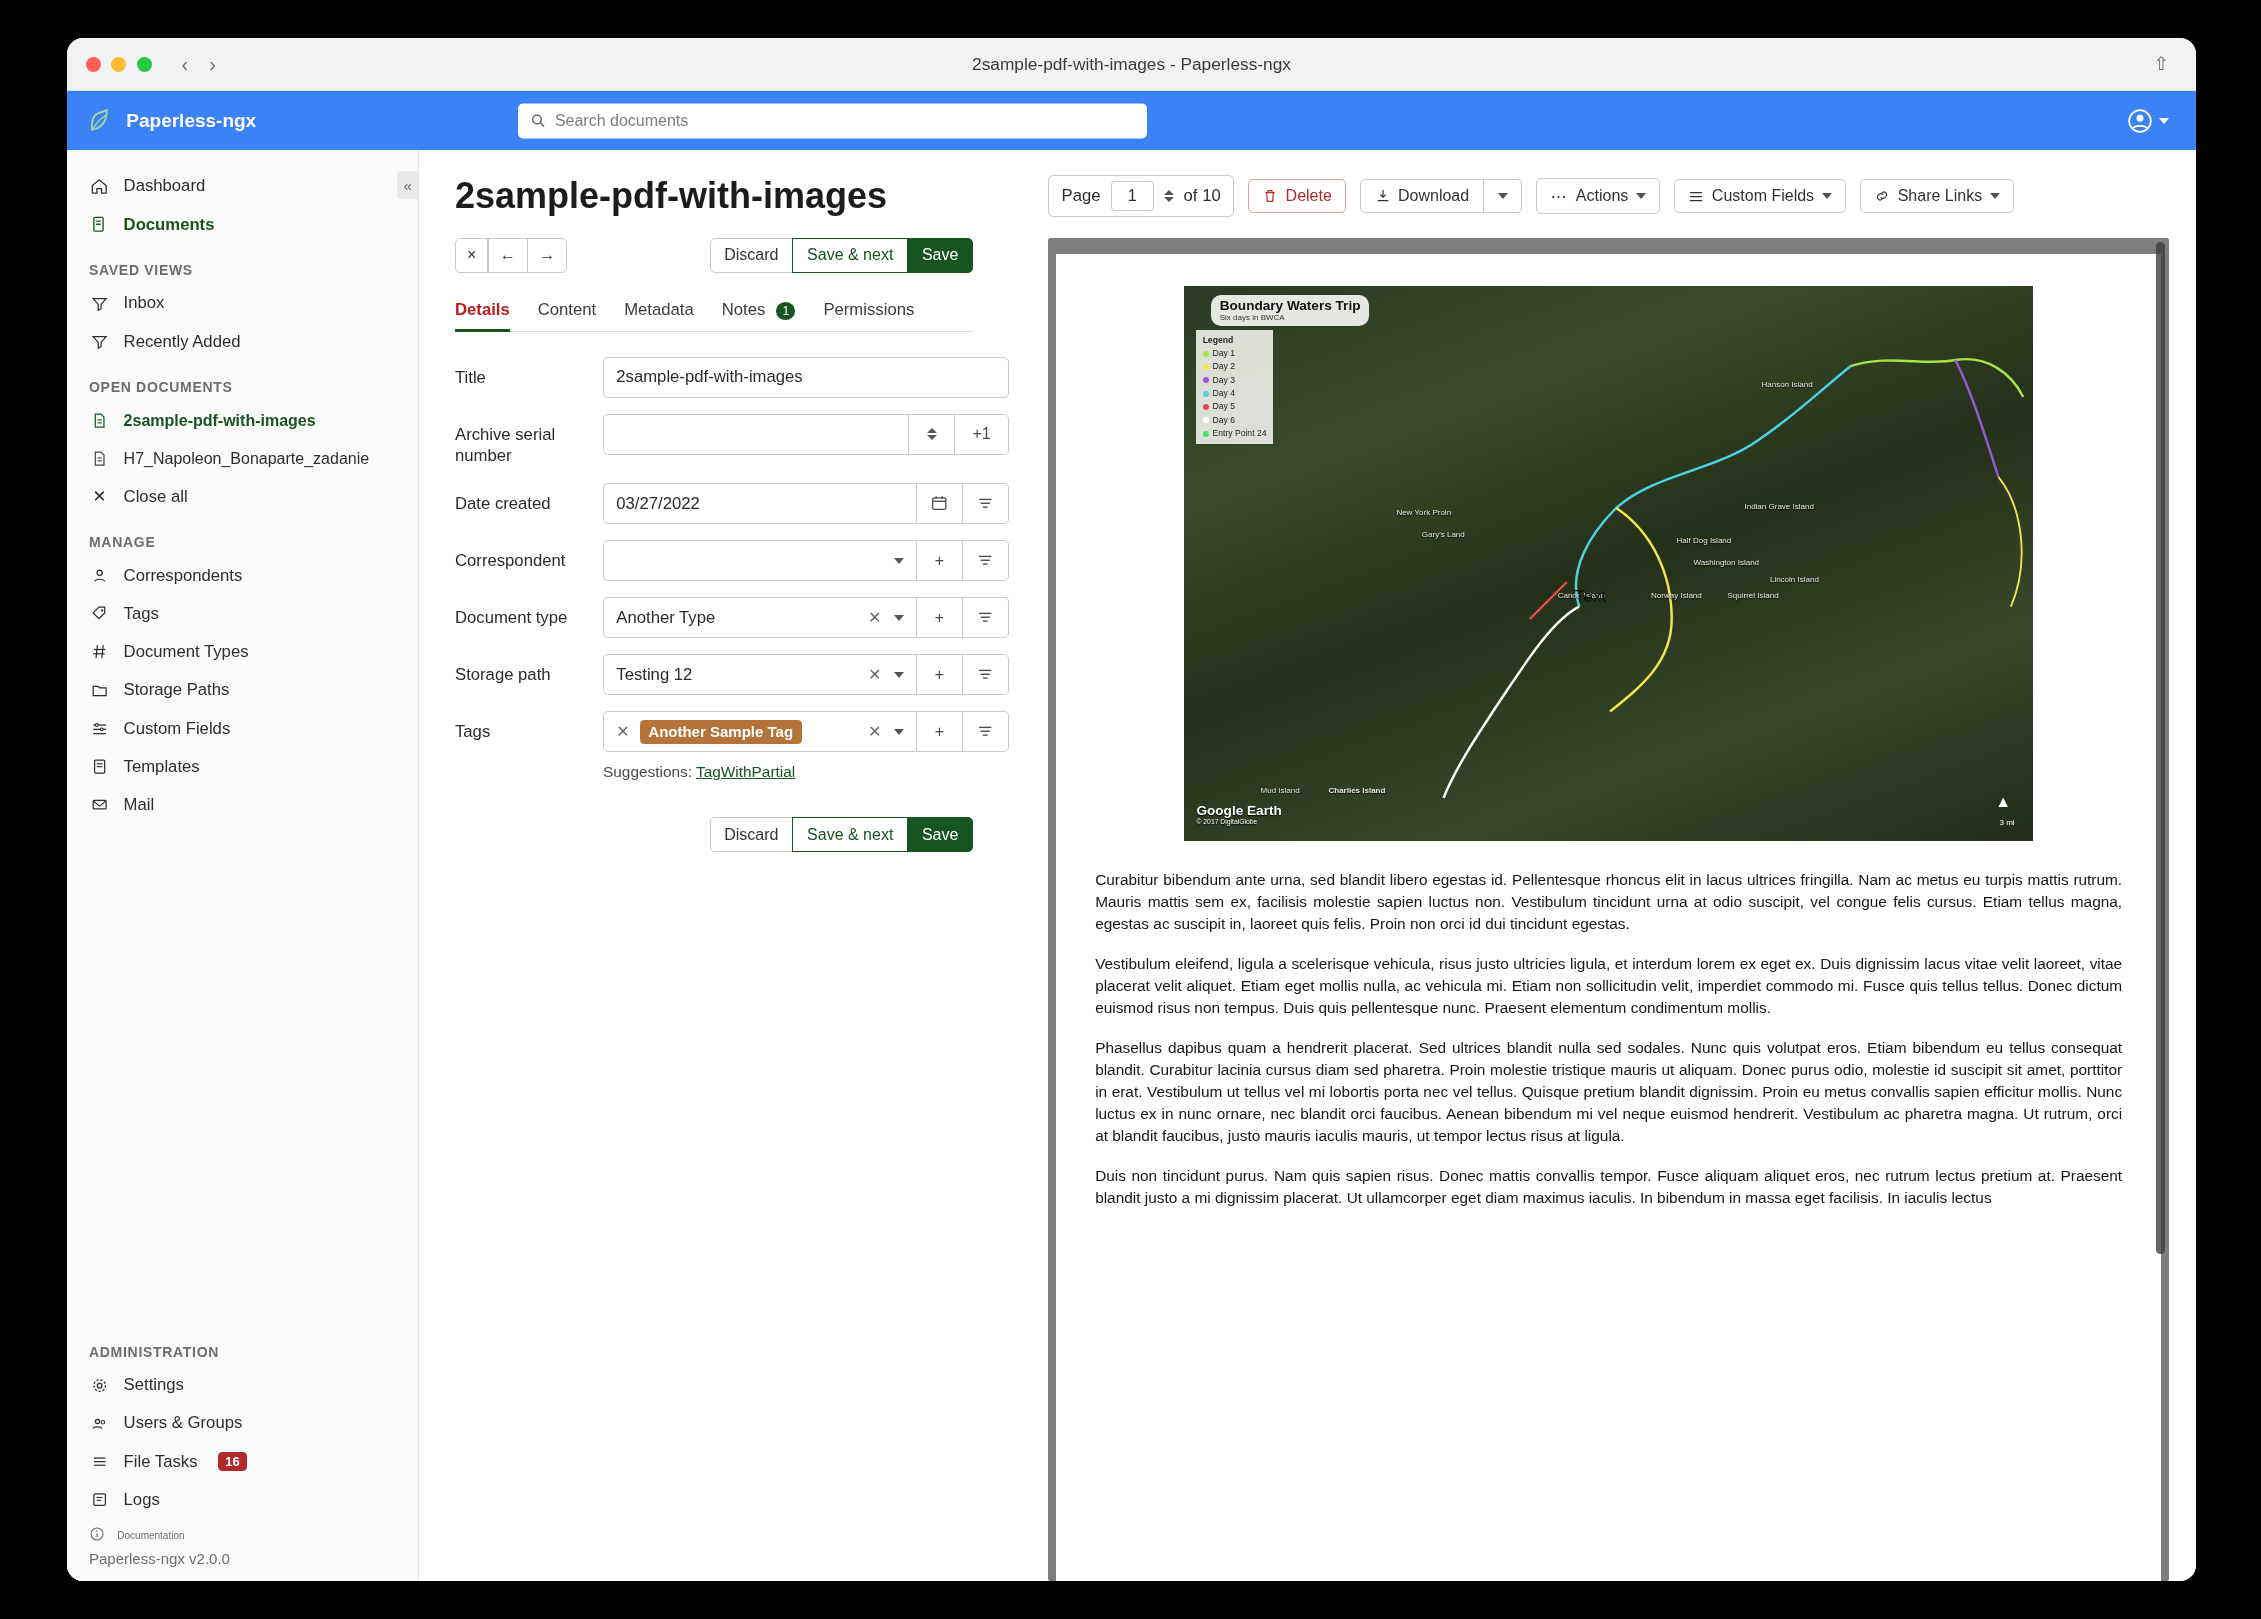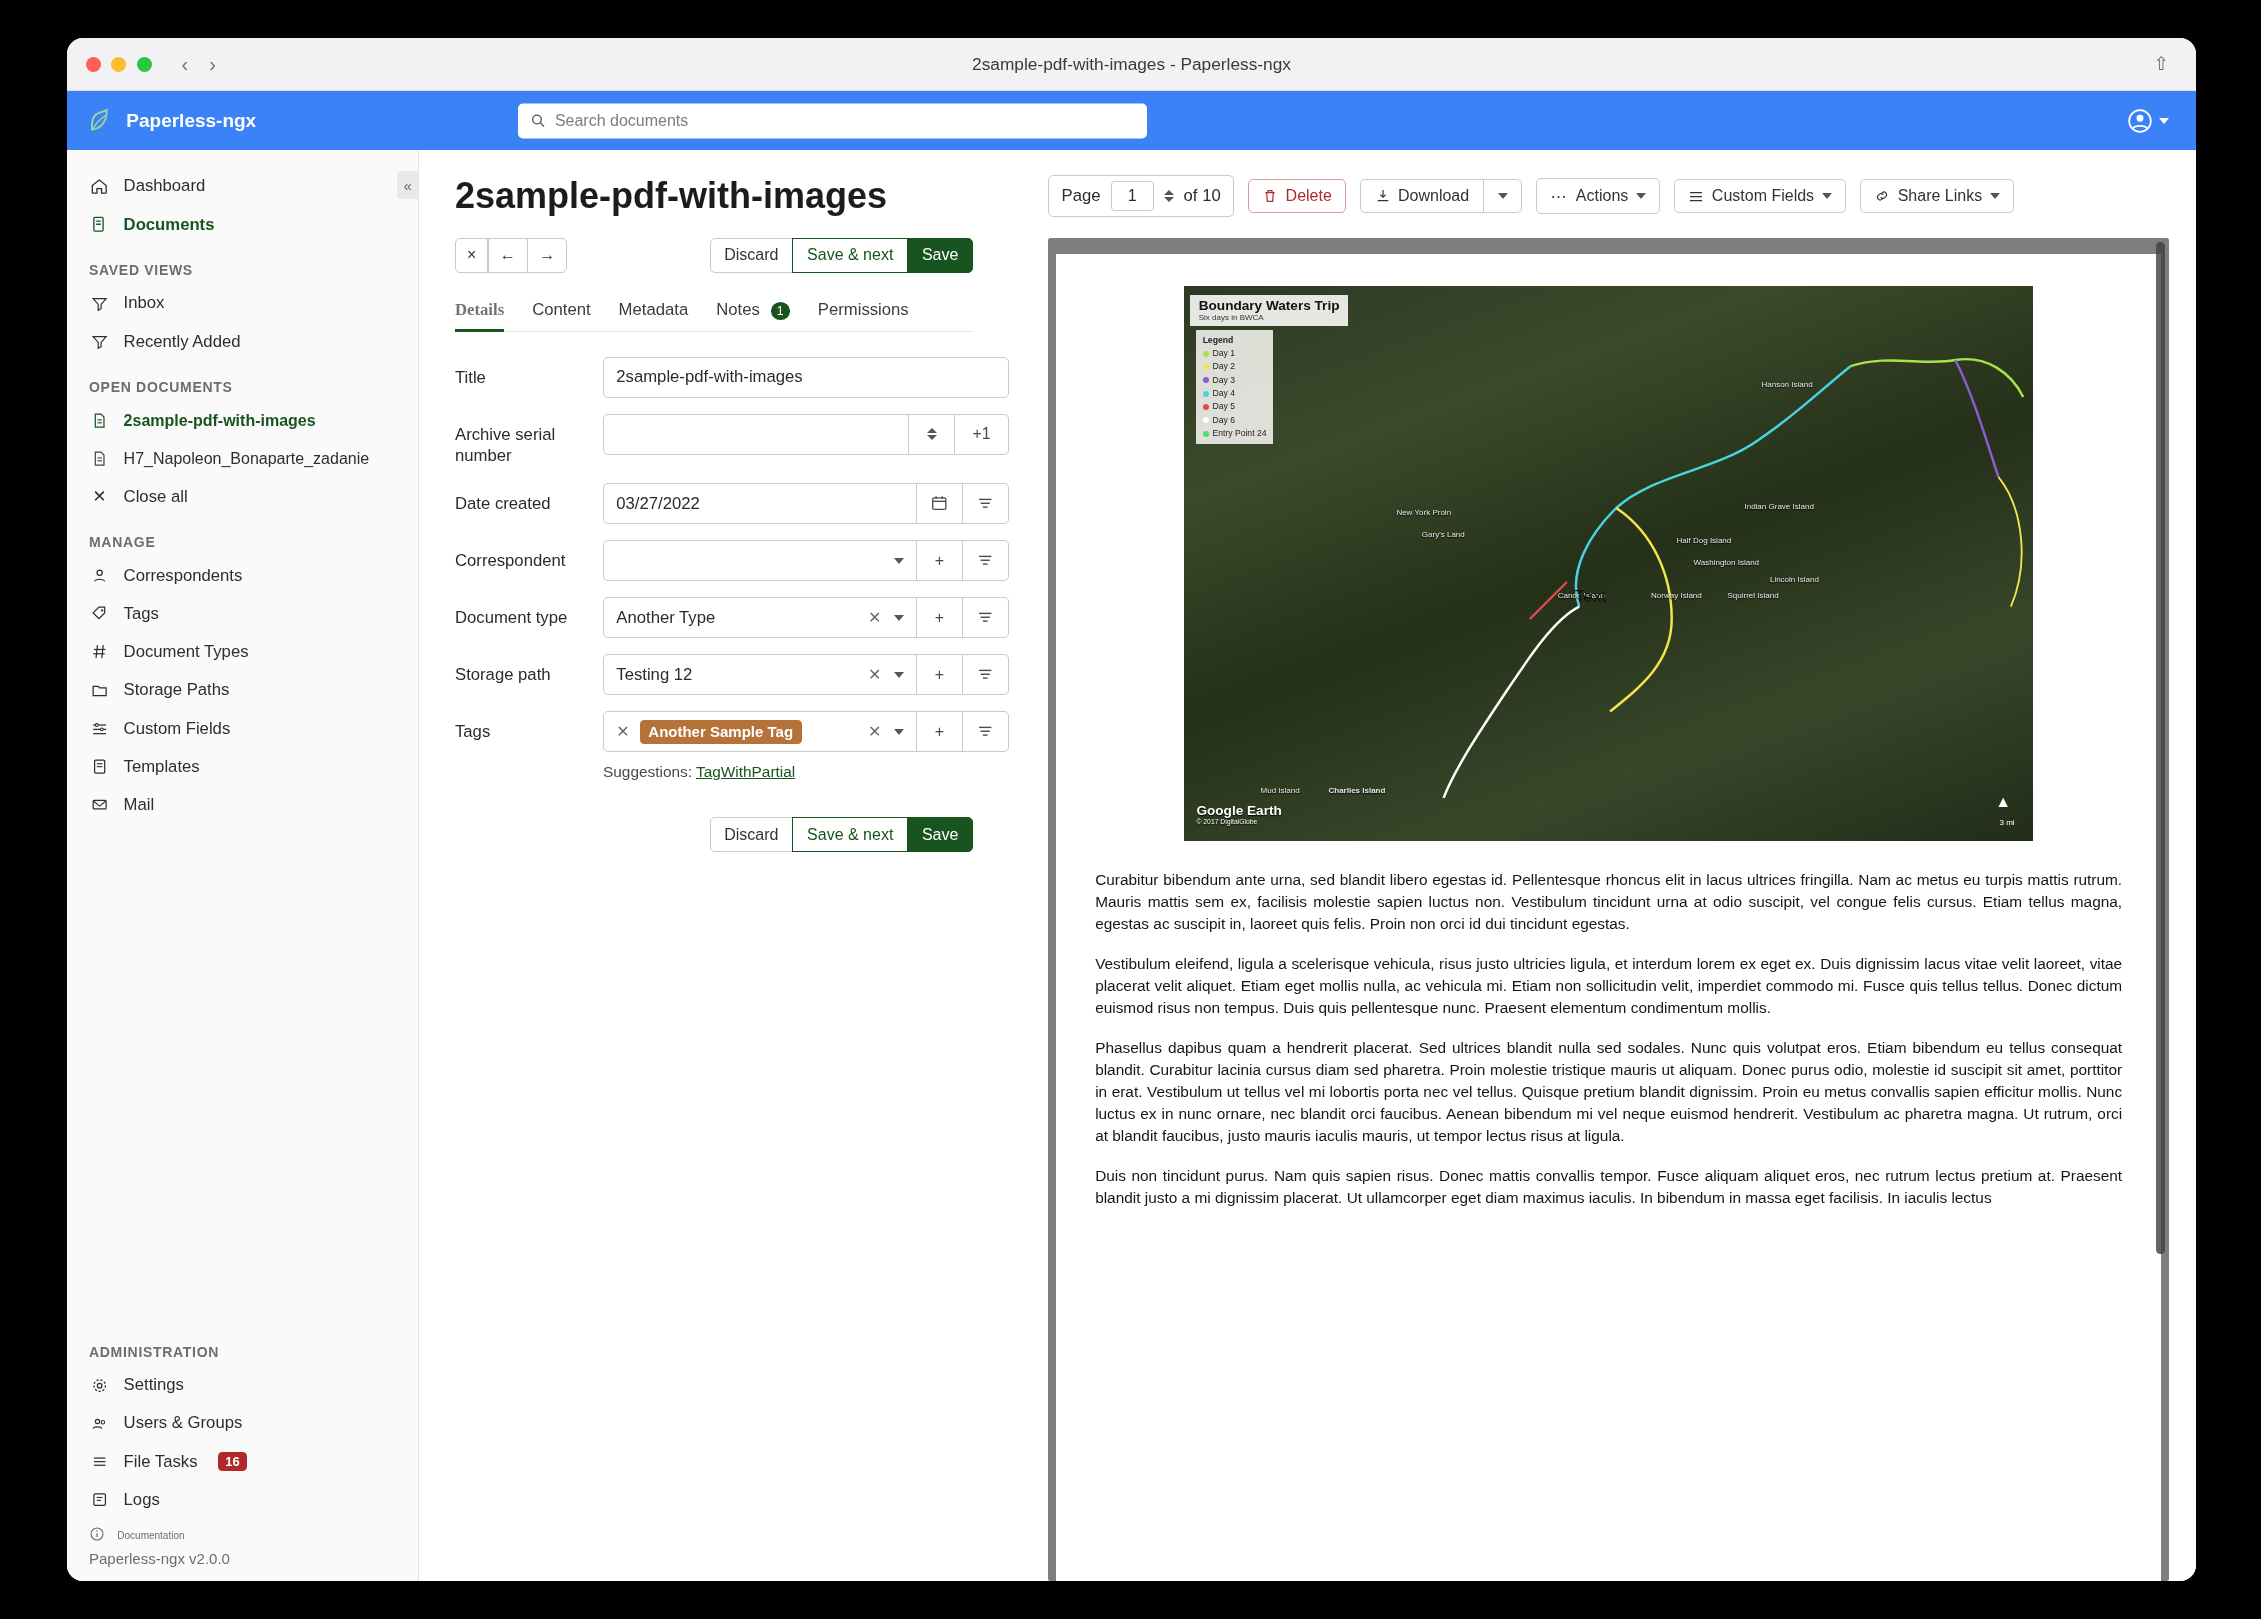--- a/index.html
+++ b/index.html
@@ -137,21 +137,21 @@
   .grp .btn:first-child { border-radius: 5px 0 0 5px; margin-left: 0; }
   .grp .btn:last-child { border-radius: 0 5px 5px 0; }
 
   .tabs {
     display: flex; gap: 28px;
     border-bottom: 1.2px solid #e0e0e0;
     margin-top: 27px;
     font-size: 16.7px;
   }
   .tab { padding-bottom: 11px; color: #3c3c3c; position: relative; }
-  .tab.active { color: #737373; font-weight: bold; font-family: Liberation Serif, serif; }
+  .tab.active { color: #b91c1c; font-weight: bold; }
   .tab.active::after {
     content: ""; position: absolute; left: 0; right: 0; bottom: -1.2px;
     height: 2.5px; background: #17541f;
   }
   .tab .chip {
     background: #17541f; color: #fff; border-radius: 50%;
     font-size: 12.3px; padding: 1.9px 6.2px; margin-left: 6.2px;
   }
 
   .form { margin-top: 25px; }
@@ -224,23 +224,24 @@
     position: relative; overflow: hidden;
     background: linear-gradient(160deg,#2c3a23 0%,#3b4a2b 25%,#243018 50%,#38472a 75%,#222c18 100%);
   }
   .map-legend {
     position: absolute; left: 12.3px; top: 44px;
     background: rgba(245,245,240,0.88);
     font-size: 8.6px; color: #222;
     padding: 3.7px 6.2px; line-height: 1.55;
   }
   .map-caption {
-    position: absolute; left: 6px; top: 8.6px;
+    position: absolute; left: 27px; top: 8.6px;
     background: rgba(250,250,248,0.9);
     padding: 3.7px 8.6px;
+    border-radius: 10px;
   }
   .map-caption b { font-size: 13.6px; color: #111; }
   .map-caption span { display: block; font-size: 8px; color: #333; }
   .map-ge { position: absolute; left: 12.3px; bottom: 16px; color: #fff; font-size: 13.6px; font-weight: bold; text-shadow: 0 0.6px 1.2px #000; }
   .map-ge small { display: block; font-weight: normal; font-size: 6.8px; }
   .map-scale { position: absolute; right: 18.5px; bottom: 13.6px; color: #fff; font-size: 8px; }
   .map-north { position: absolute; right: 22px; bottom: 30px; color: #fff; font-size: 16px; }
   .map-textlbl { position: absolute; left: 46%; top: 54%; color: #111; font-size: 17.3px; }
   .map-lbl { position: absolute; color: #e8e8e8; font-size: 8px; text-shadow: 0 0.6px 1.2px #000; }
   .pg-text { font-size: 15.4px; line-height: 1.42; color: #161616; text-align: justify; margin-bottom: 18.5px; }

